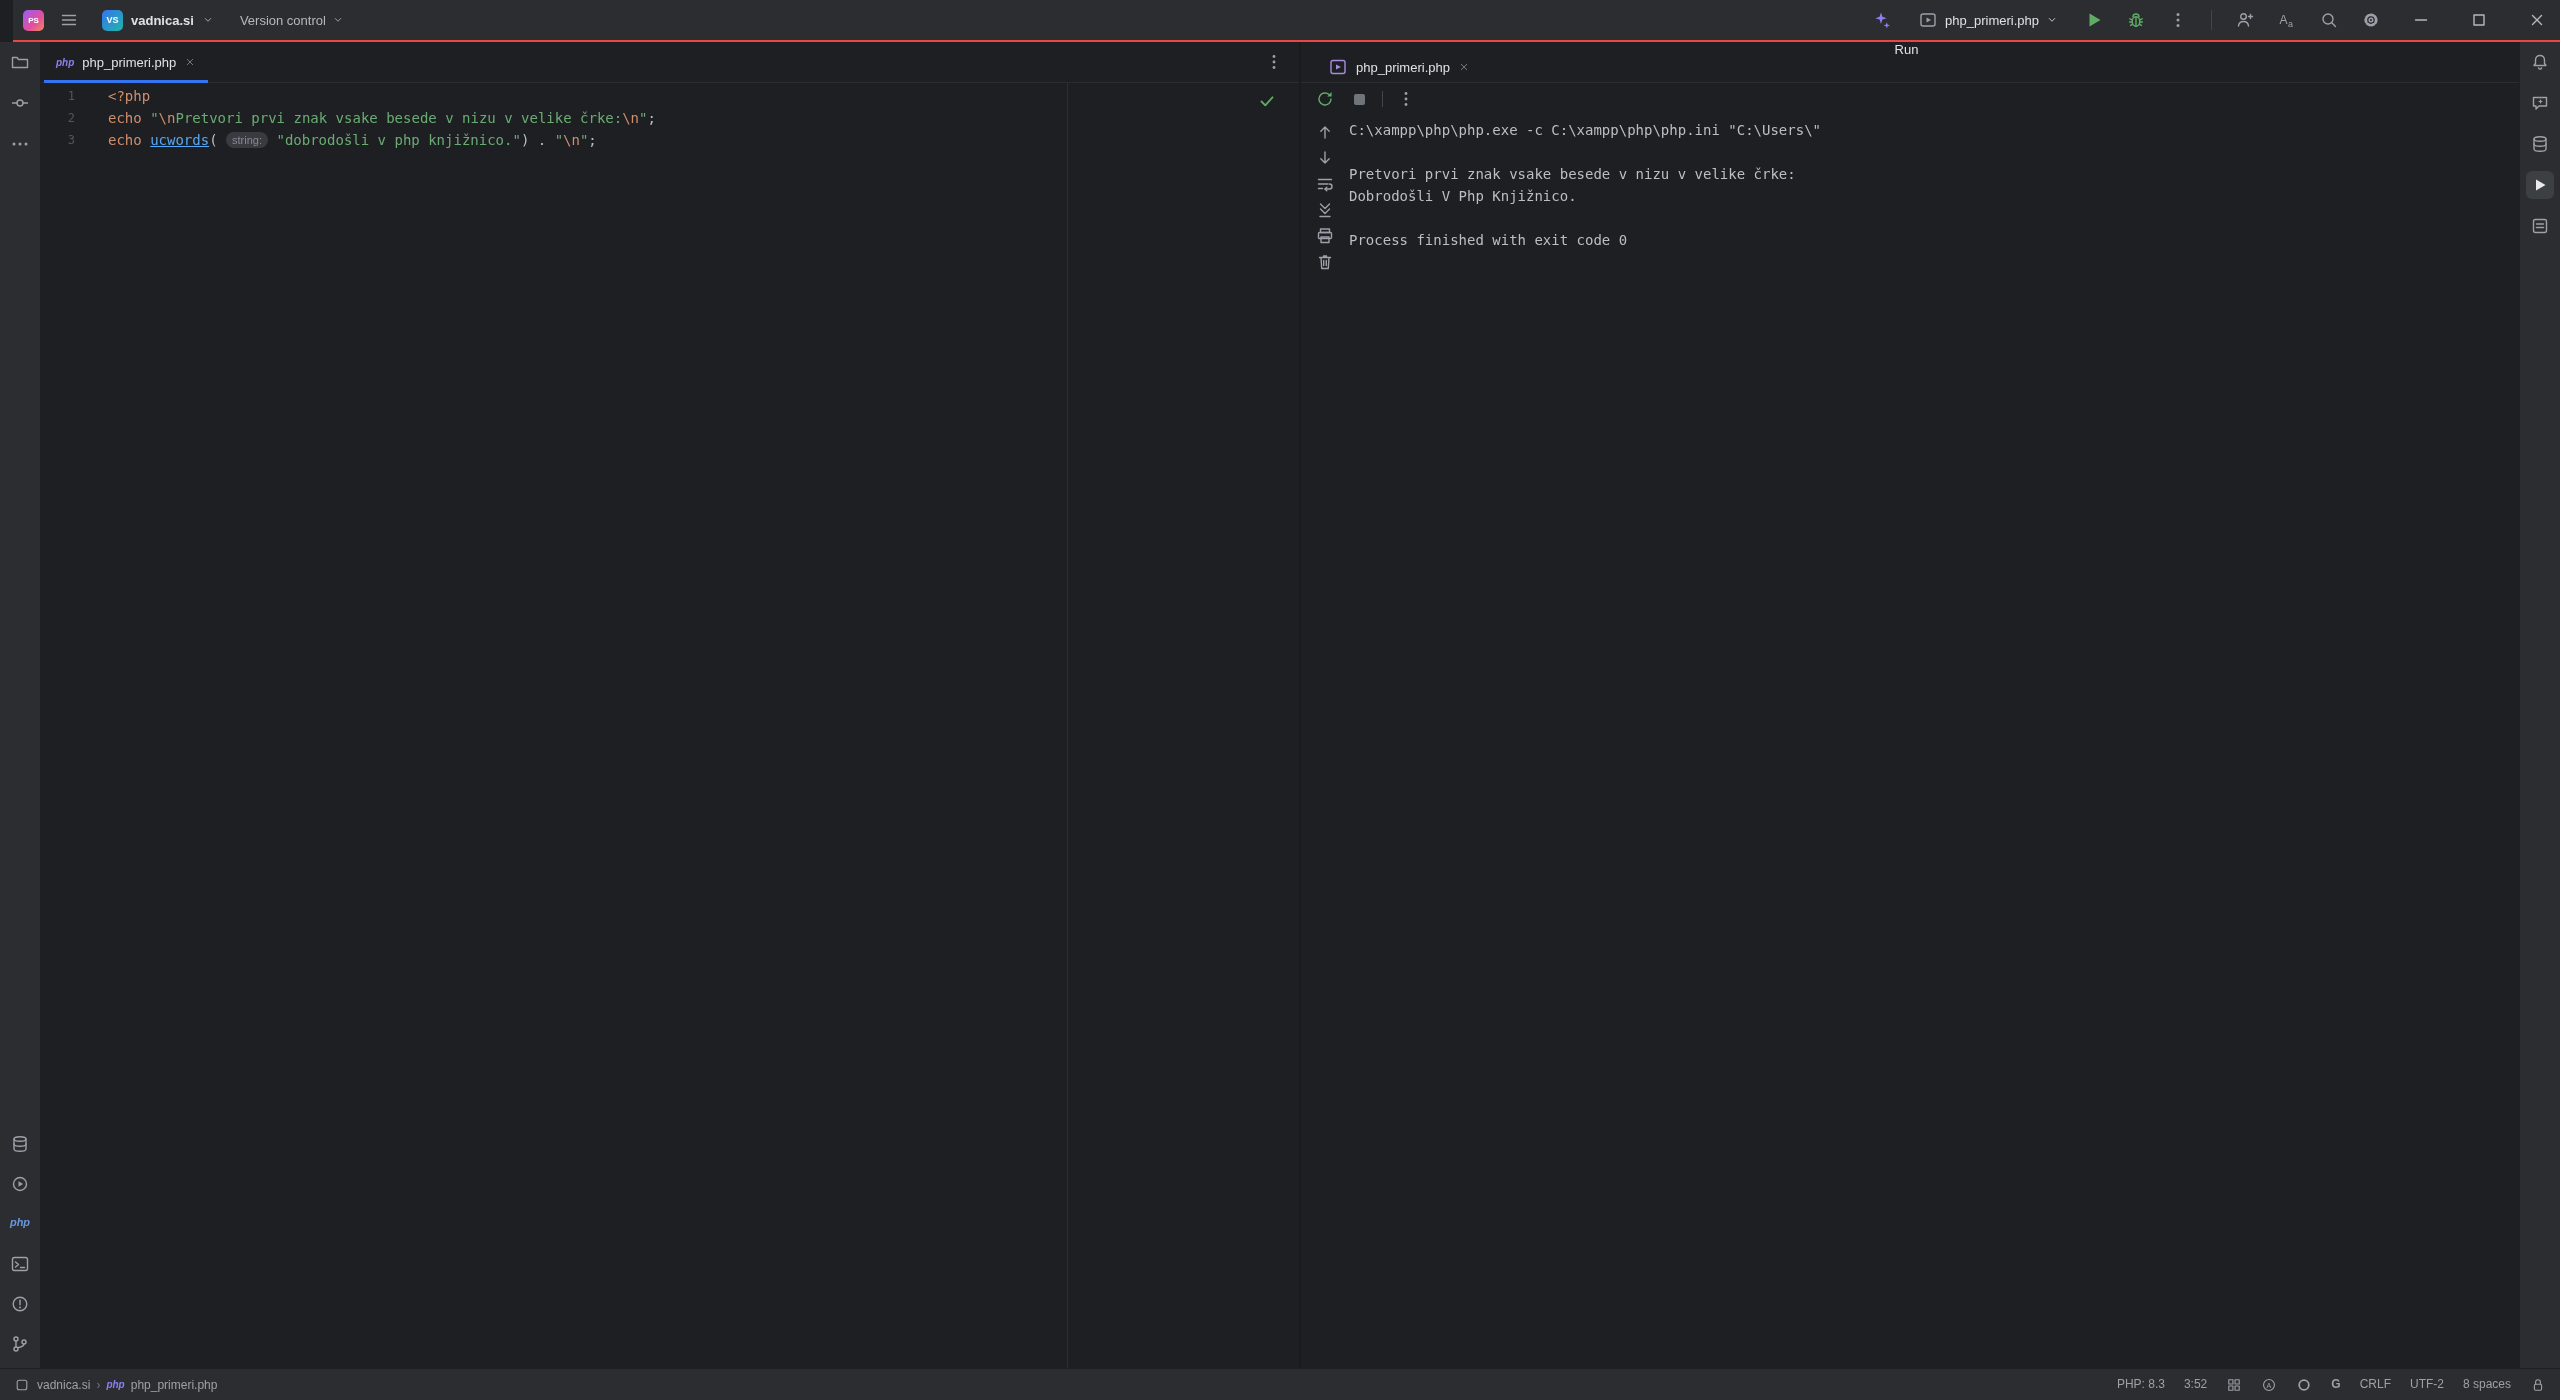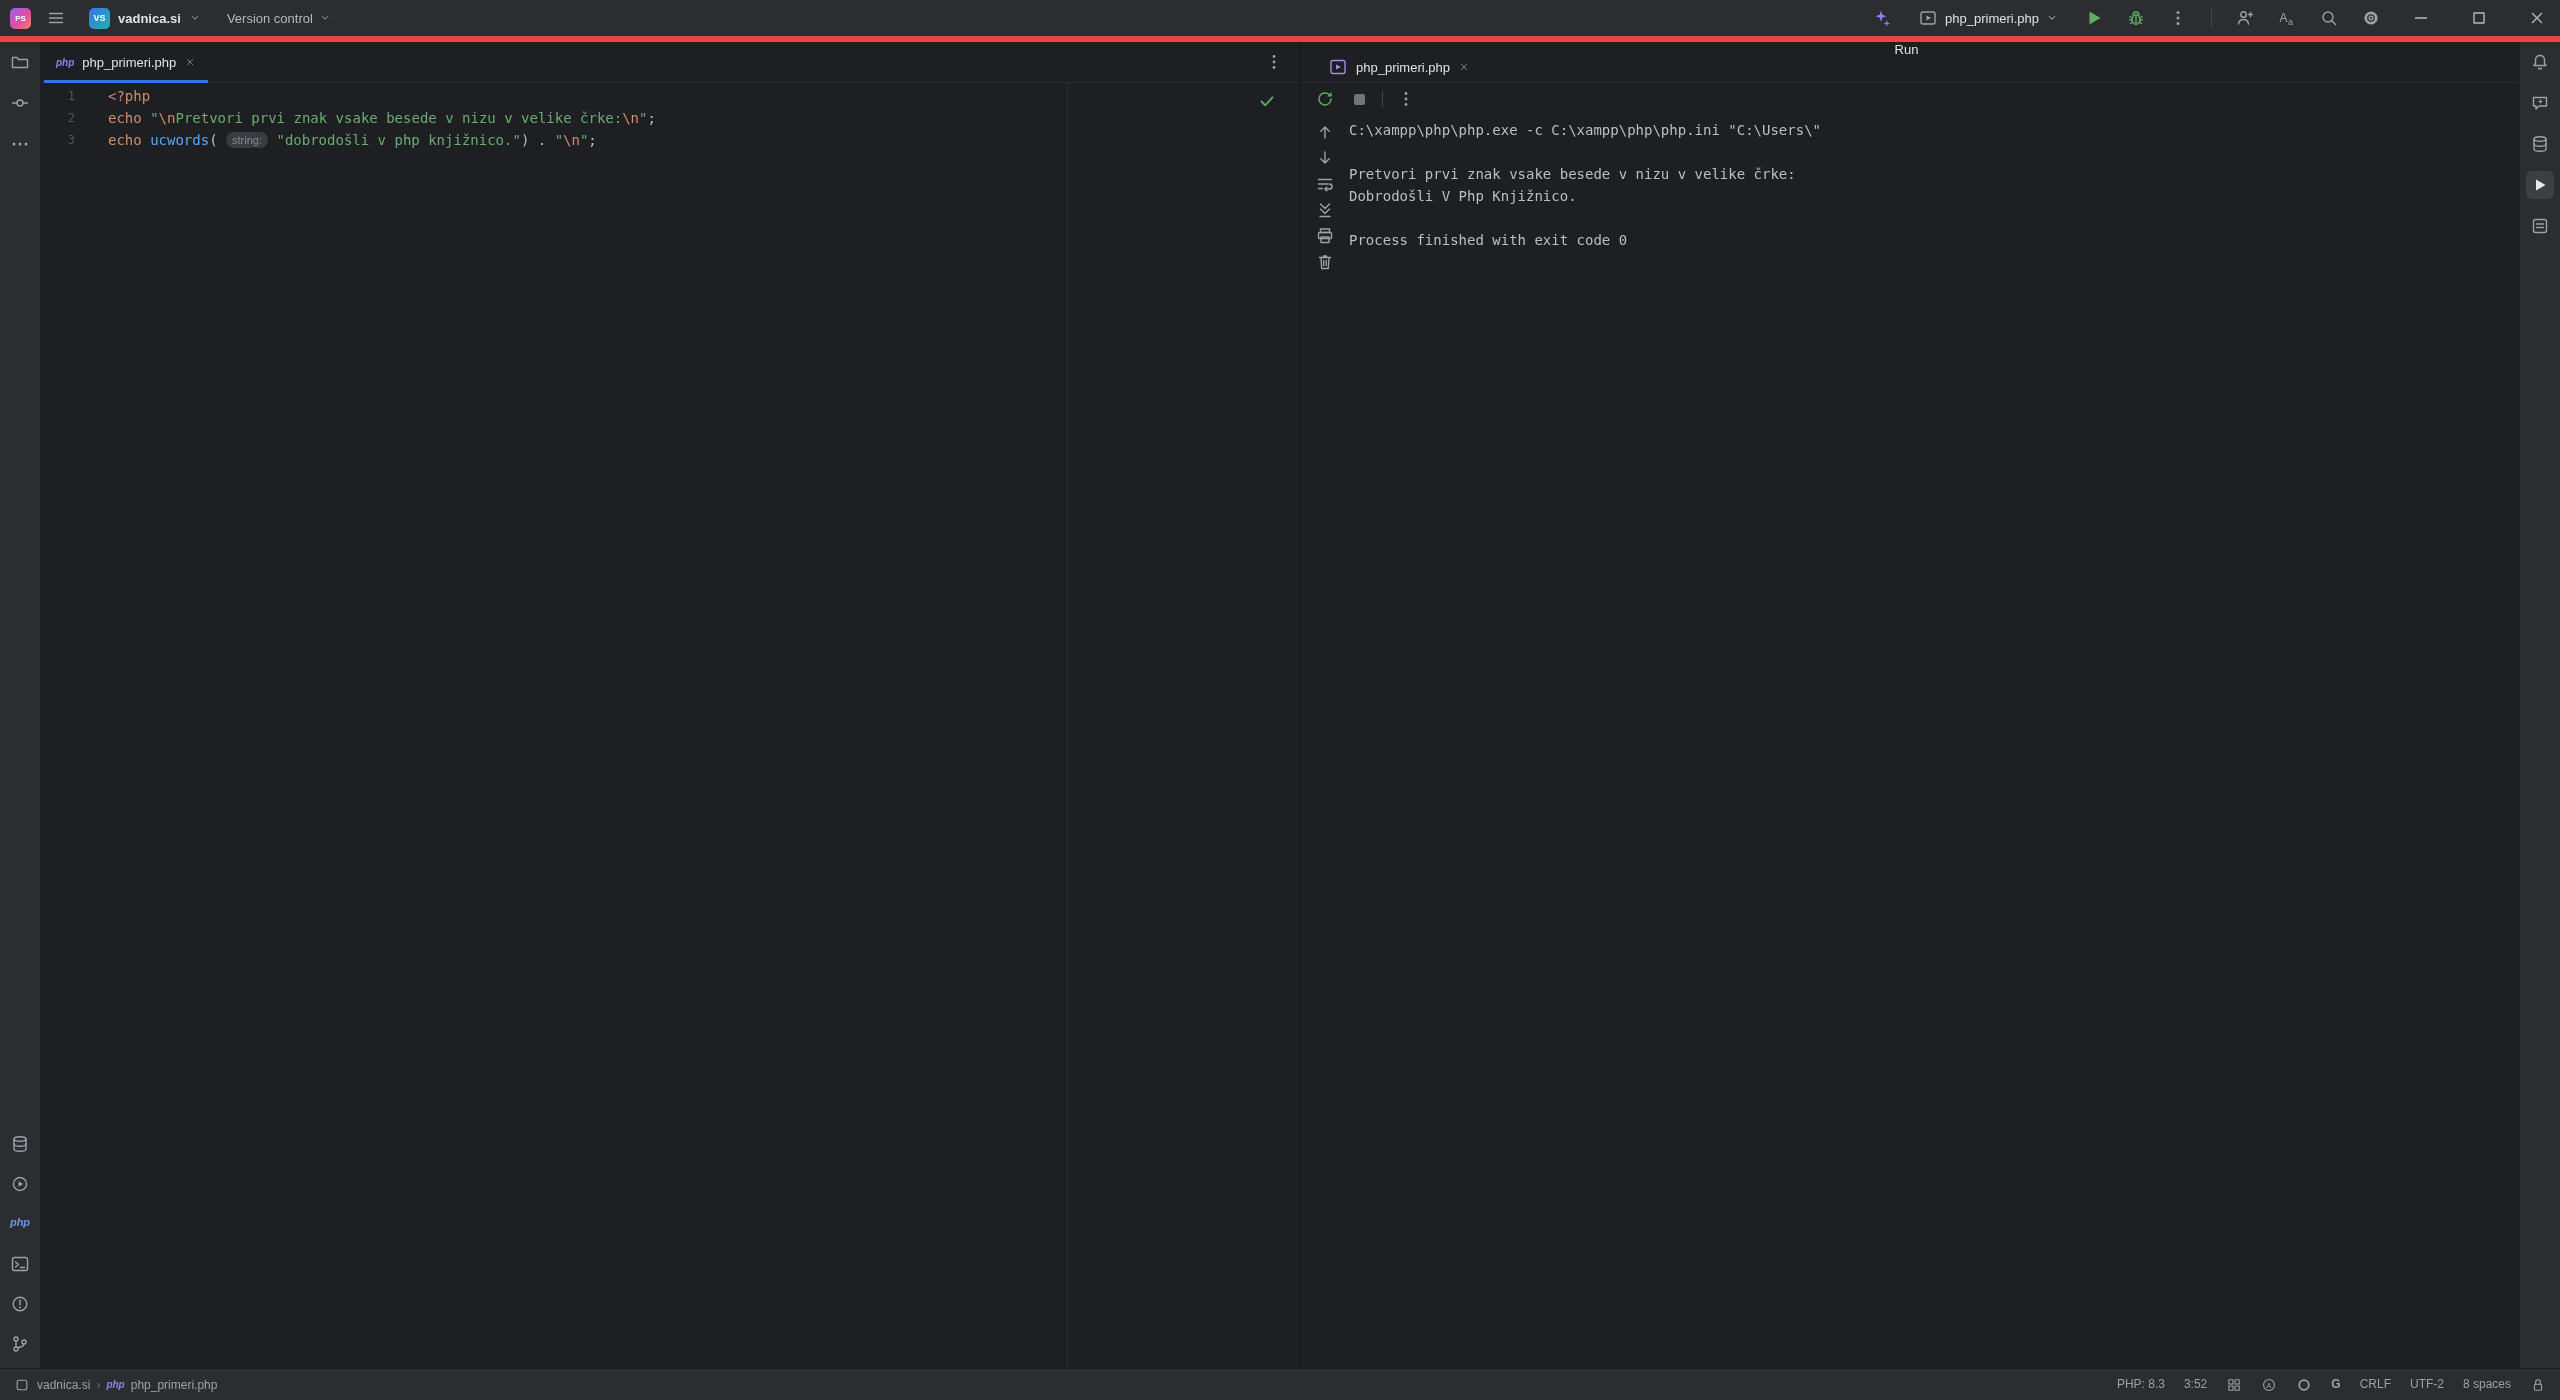--- a/index.html
+++ b/index.html
@@ -11,21 +11,21 @@
   }
   
   .ic { width:20px; height:20px; flex:none; display:block; }
   .ic .s { stroke:currentColor; fill:none; stroke-width:1.4; stroke-linecap:round; stroke-linejoin:round; }
   .ic .f { fill:currentColor; stroke:none; }
   .ic.chev { width:12px; height:12px; }
   .ic.xs { width:12px; height:12px; }
   .ic.st { width:16px; height:16px; }
   .icon-btn { width:30px; height:30px; border-radius:6px; display:flex; align-items:center; justify-content:center; color:#9da0a8; }
   
-  .titlebar { height:42px; background:#2b2d30; border-bottom:6px solid #ef4444; display:flex; align-items:center; padding:0 0 0 10px; }
+  .titlebar { height:42px; background:#2b2d30; border-bottom:2px solid #ef4444; display:flex; align-items:center; padding:0 0 0 10px;margin-left:13px; }
   .tb-left { display:flex; align-items:center; gap:10px; }
   .tb-spacer { flex:1; }
   .tb-right { display:flex; align-items:center; gap:12px; }
   .app-logo { width:21px; height:21px; border-radius:5px; background:linear-gradient(135deg,#9a5cf5,#e44f9c 60%,#f08c5a); color:#fff; font-size:8px; font-weight:bold; display:flex; align-items:center; justify-content:center; }
   .project-widget { display:flex; align-items:center; gap:8px; padding:4px 8px; border-radius:6px; }
   .avatar { width:21px; height:21px; border-radius:5px; background:linear-gradient(135deg,#3574f0,#1fb6a9); color:#fff; font-size:9px; font-weight:bold; display:flex; align-items:center; justify-content:center; }
   .proj-name { color:#dfe1e5; font-weight:bold; }
   .vcs-widget { display:flex; align-items:center; gap:6px; color:#b4b8bf; padding:4px 8px; border-radius:6px; }
   .chip { display:flex; align-items:center; gap:7px; color:#dfe1e5; padding:5px 9px; border-radius:6px; }
   .tb-sep { width:1px; height:20px; background:#43454a; margin:0 6px; }
@@ -50,21 +50,21 @@
   .tab .close { color:#868a91; display:flex; }
   .tabbar-kebab { margin-left:auto; align-self:center; margin-right:10px; }
   .editor-body { flex:1; display:flex; position:relative; font-family:"DejaVu Sans Mono","Liberation Mono",monospace; font-size:14px; line-height:22px; }
   .gutter { width:67px; padding-top:2px; color:#51565e; font-size:12px; }
   .ln { height:22px; text-align:right; padding-right:33px; }
   .code-area { padding-top:2px; white-space:pre; }
   .code-row { height:22px; }
   .tk-k { color:#cf8e6d; }
   .tk-s { color:#6aab73; }
   .tk-e { color:#cf8e6d; }
-  .tk-f { color:#56a8f5; }
+  .tk-f { color:#56a8f5;text-decoration:underline; }
   .tk-p { color:#bcbec4; }
   .tk-h { display:inline-block; background:#393b40; color:#868a91; border-radius:9px; font:11px/16px "Liberation Sans",sans-serif; padding:0 6px; vertical-align:1px;text-align:center; }
   .guide-line { position:absolute; left:1026px; top:0; bottom:0; width:1px; background:#2b2d30; }
   .inspections { position:absolute; top:8px; right:22px; color:#5fad65; }
   
   .run-pane { flex:1; background:#1e1f22; display:flex; flex-direction:column; }
   .run-header { height:41px; display:flex; align-items:flex-start; border-bottom:1px solid #2a2c2f; padding-left:15px;flex-direction:column; }
   .run-title { color:#dfe1e5; align-self:center; margin-right:22px; }
   .run-toolbar { height:32px; display:flex; align-items:center; gap:12px; padding-left:13px; }
   .rt-sep { width:1px; height:16px; background:#43454a; }

